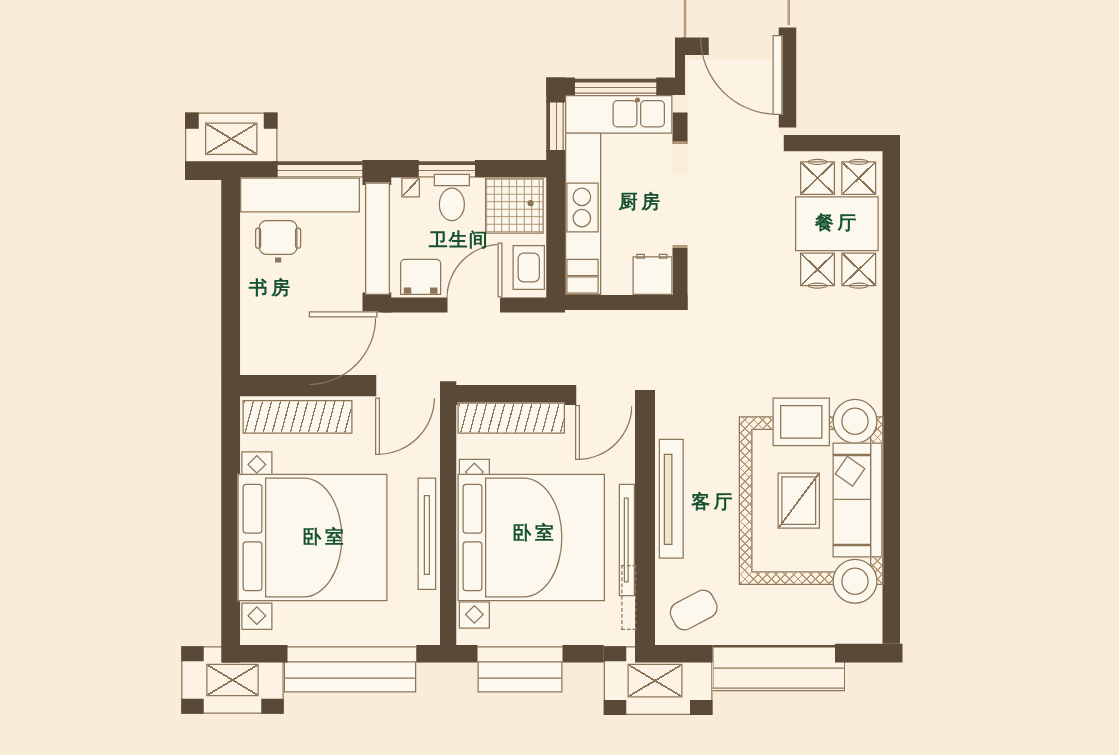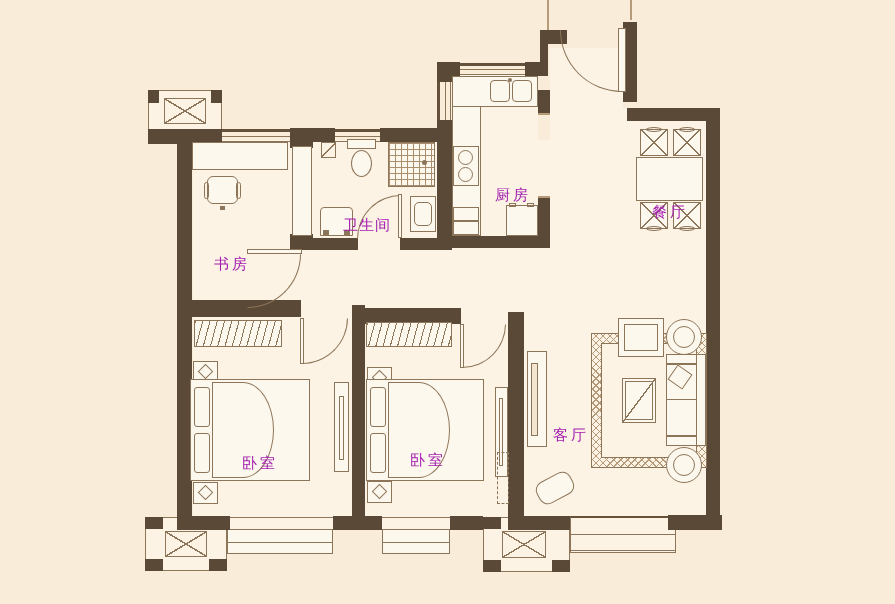--- a/index.html
+++ b/index.html
@@ -4,22 +4,22 @@
 <style>
   html,body{margin:0;padding:0;background:#f9edda;}
   #stage{position:relative;width:895px;height:604px;background:#f9edda;overflow:hidden;
          font-family:"Liberation Sans",sans-serif;}
   .abs{position:absolute;box-sizing:border-box;}
   .room{position:absolute;background:#fcf3e4;}
   .w{position:absolute;background:#5b4937;}
   .f{position:absolute;border:1px solid #8d7559;background:#fdf8ed;box-sizing:border-box;}
   .o{position:absolute;border:1px solid #8d7559;box-sizing:border-box;background:transparent;}
   .dash{position:absolute;border:1px dashed #8d7559;box-sizing:border-box;}
-  .lbl{position:absolute;font-weight:normal;font-size:15px;color:#a21caf;letter-spacing:3px;
-       white-space:nowrap;transform:translate(-50%,-50%);margin-top:33px;}
+  .lbl{position:absolute;font-weight:bold;font-size:15px;color:#14532d;letter-spacing:3px;
+       white-space:nowrap;transform:translate(-50%,-50%);}
   .xfill{background-image:
     linear-gradient(to bottom right,transparent calc(50% - .7px),#8d7559 calc(50% - .7px),#8d7559 calc(50% + .7px),transparent calc(50% + .7px)),
     linear-gradient(to top right,transparent calc(50% - .7px),#8d7559 calc(50% - .7px),#8d7559 calc(50% + .7px),transparent calc(50% + .7px));}
   .arc{position:absolute;box-sizing:border-box;border:1px solid transparent;}
   .arc.tl{border-right-color:#8d7559;border-bottom-color:#8d7559;border-radius:0 0 100% 0;}
   .arc.br{border-left-color:#8d7559;border-top-color:#8d7559;border-radius:100% 0 0 0;}
   .arc.tr{border-left-color:#8d7559;border-bottom-color:#8d7559;border-radius:0 0 0 100%;}
   .winh{position:absolute;box-sizing:border-box;border-top:3px solid #65503a;border-bottom:1px solid #8d7559;
         background:linear-gradient(to bottom,transparent calc(55% - 1px),#8d7559 calc(55% - 1px),#8d7559 calc(55%),transparent 0);}
   .winv{position:absolute;box-sizing:border-box;border-left:3px solid #65503a;border-right:1px solid #8d7559;
@@ -214,21 +214,21 @@
   <div class="f" style="left:696px;top:354px;width:10px;height:92px;"></div>
   <div class="f" style="left:666px;top:354px;width:31px;height:10px;"></div>
   <div class="f" style="left:666px;top:436px;width:31px;height:10px;"></div>
   <div class="f" style="left:666px;top:364px;width:31px;height:72px;"></div>
   <div class="abs" style="left:667px;top:399px;width:29px;height:1px;background:#8d7559;"></div>
   <div class="f" style="left:671px;top:368px;width:18px;height:18px;transform:rotate(35deg);"></div>
   <div class="f diag" style="left:622px;top:378px;width:34px;height:45px;"></div>
   <div class="o" style="left:625px;top:381px;width:28px;height:39px;"></div>
   <div class="f" style="left:536px;top:476px;width:38px;height:24px;border-radius:9px;transform:rotate(-28deg);"></div>
 
-  <div class="lbl" style="left:232px;top:231px;">书房</div>
+  <div class="lbl" style="left:217px;top:231px;">书房</div>
   <div class="lbl" style="left:367px;top:192px;letter-spacing:1px;">卫生间</div>
   <div class="lbl" style="left:513px;top:162px;">厨房</div>
   <div class="lbl" style="left:670px;top:179px;">餐厅</div>
   <div class="lbl" style="left:260px;top:430px;">卧室</div>
   <div class="lbl" style="left:428px;top:427px;">卧室</div>
   <div class="lbl" style="left:571px;top:402px;">客厅</div>
 
 </div>
 
 </body></html>

